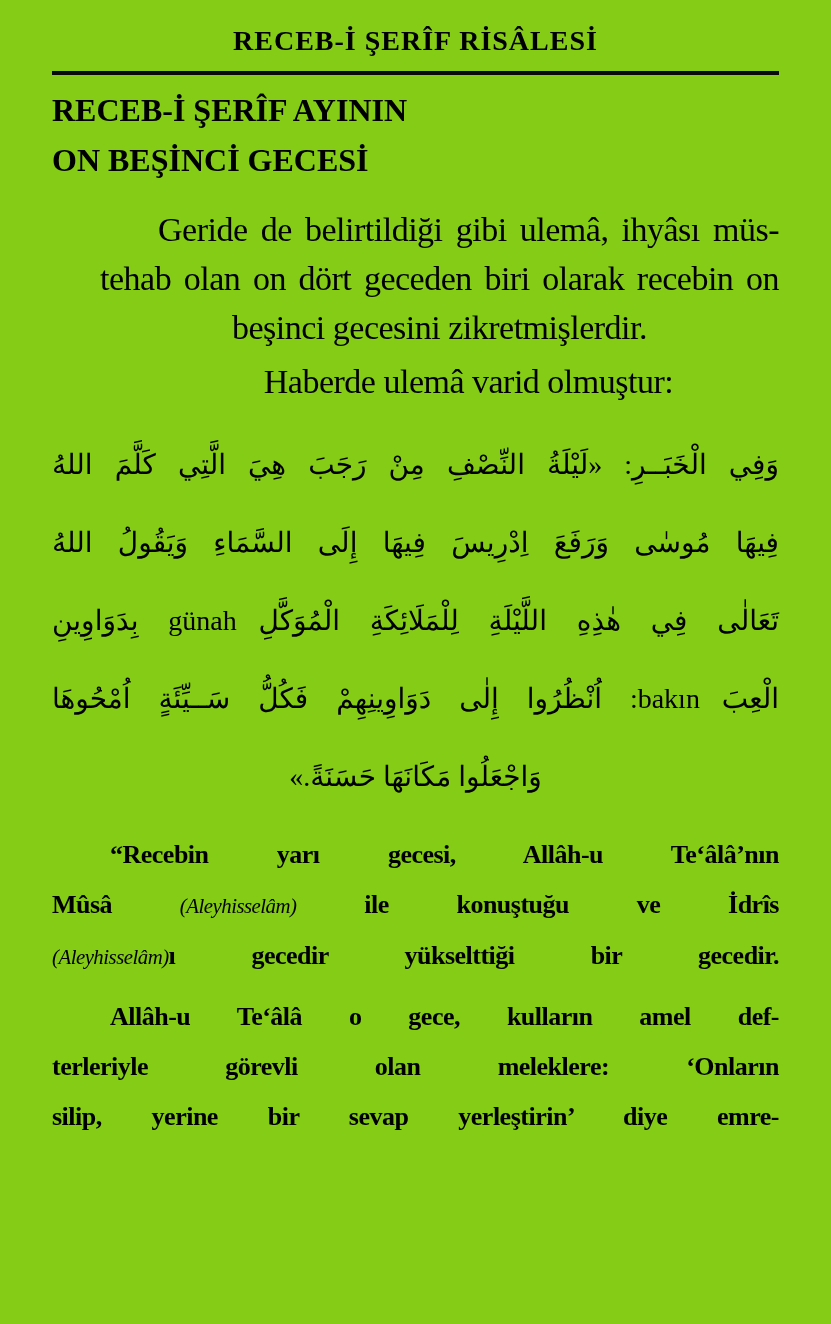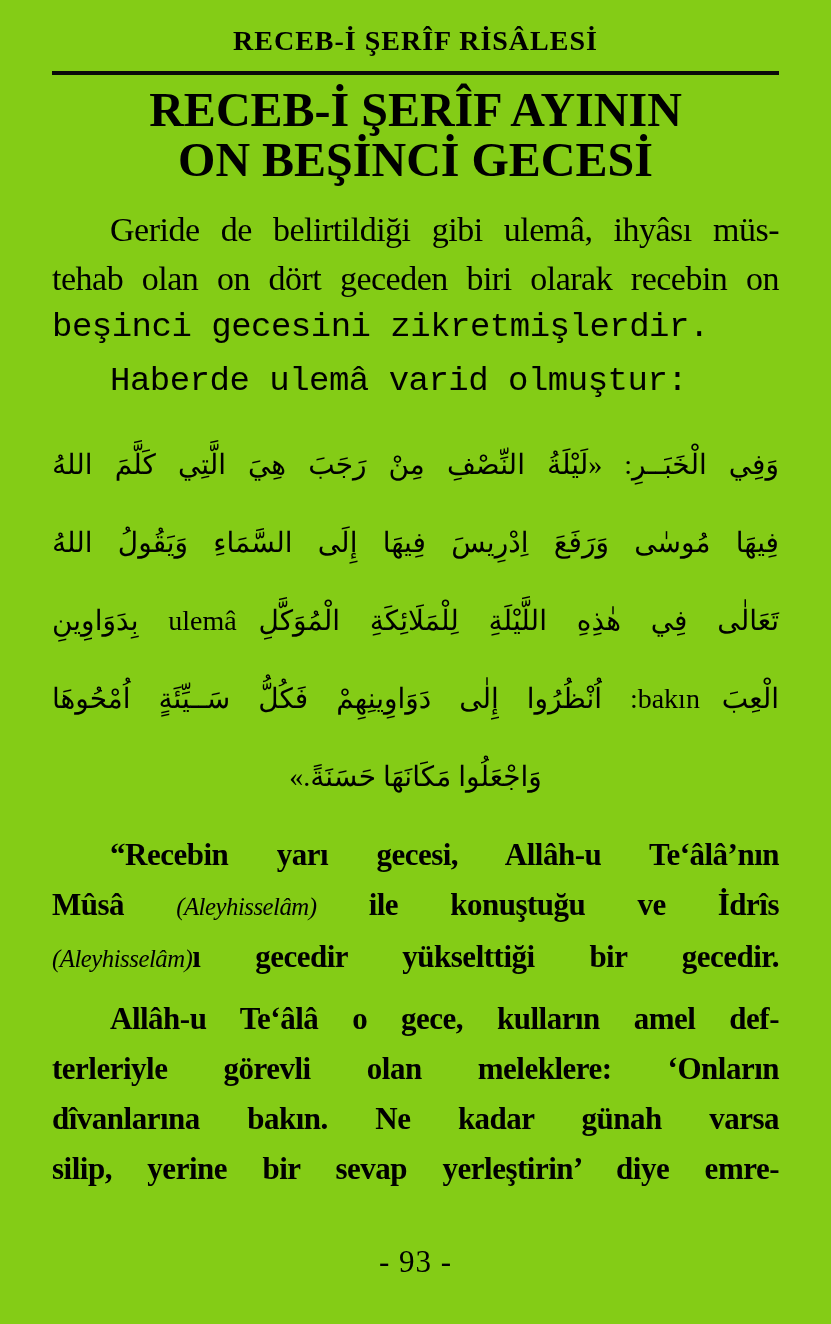--- a/index.html
+++ b/index.html
@@ -23,47 +23,47 @@
     letter-spacing: 1px;
     line-height: 34px;
   }
   .header-rule {
     margin-top: 13px;
     border-top: 4px solid #0a0a0a;
     width: 100%;
   }
   .chapter-title {
     margin-top: 10px;
-    text-align: center;
+    text-align: left;
     font-weight: 700;
-    font-size: 48px;
+    font-size: 32px;
     line-height: 50px;
   }
 
-  .para { font-size: 34px; line-height: 49px; letter-spacing: -0.5px; }
+  .para { font-size: 34px; line-height: 49px; letter-spacing: -0.5px; margin-left: 48px; }
   .para.tight { margin-top: 5px; }
   .para.first { margin-top: 20px; }
 
   .line { text-align: justify; text-align-last: justify; }
-  .line.nojust { text-align: left; text-align-last: auto; font-family: Liberation Mono, monospace; }
+  .line.nojust { text-align: center; text-align-last: auto; }
   .line.center { text-align: left; text-align-last: center; }
   .line.indent { text-indent: 58px; }
 
   .arabic {
     margin-top: 20px;
     direction: rtl;
     font-family: Liberation Serif, serif;
     font-size: 28px;
     line-height: 78px;
     letter-spacing: 0;
   }
 
   .bold-para {
     font-weight: 700;
-    font-size: 31px;
+    font-size: 26px;
     line-height: 50px;
     letter-spacing: -0.5px;
   }
   .bold-para.t1 { margin-top: 14px; }
   .bold-para.t2 { margin-top: 10px; }
 
   .seg-n { font-weight: inherit; font-style: normal; }
   .seg-b { font-weight: 700; font-style: normal; }
   .seg-i { font-weight: 400; font-style: italic; font-size: 0.8em; }
 
@@ -97,34 +97,32 @@
         <div class="line nojust"><span class="seg-n">beşinci gecesini zikretmişlerdir.</span></div>
       </div>
 
     <div class="para tight">
         <div class="line indent nojust"><span class="seg-n">Haberde ulemâ varid olmuştur:</span></div>
       </div>
 
     <div class="arabic">
         <div class="line"><span class="seg-n">وَفِي الْخَبَــرِ: «لَيْلَةُ النِّصْفِ مِنْ رَجَبَ هِيَ الَّتِي كَلَّمَ اللهُ</span></div>
         <div class="line"><span class="seg-n">فِيهَا مُوسٰى وَرَفَعَ اِدْرِيسَ فِيهَا إِلَى السَّمَاءِ وَيَقُولُ اللهُ</span></div>
-        <div class="line"><span class="seg-n">تَعَالٰى فِي هٰذِهِ اللَّيْلَةِ لِلْمَلَائِكَةِ الْمُوَكَّلِulemâَ بِدَوَاوِينِ</span></div>
+        <div class="line"><span class="seg-n">تَعَالٰى فِي هٰذِهِ اللَّيْلَةِ لِلْمَلَائِكَةِ الْمُوَكَّلِgünahَ بِدَوَاوِينِ</span></div>
         <div class="line"><span class="seg-n">الْعِبَbakınِ: اُنْظُرُوا إِلٰى دَوَاوِينِهِمْ فَكُلُّ سَــيِّئَةٍ اُمْحُوهَا</span></div>
         <div class="line center"><span class="seg-n">وَاجْعَلُوا مَكَانَهَا حَسَنَةً.»</span></div>
       </div>
 
     <div class="bold-para t1">
         <div class="line indent"><span class="seg-b">“Recebin yarı gecesi, Allâh-u Te‘âlâ’nın</span></div>
         <div class="line"><span class="seg-b">Mûsâ </span><span class="seg-i">(Aleyhisselâm)</span><span class="seg-b"> ile konuştuğu ve İdrîs</span></div>
         <div class="line"><span class="seg-i">(Aleyhisselâm)</span><span class="seg-b">ı gecedir yükselttiği bir gecedir.</span></div>
       </div>
 
     <div class="bold-para t2">
         <div class="line indent"><span class="seg-b">Allâh-u Te‘âlâ o gece, kulların amel def-</span></div>
         <div class="line"><span class="seg-b">terleriyle görevli olan meleklere: ‘Onların</span></div>
-        <div class="line"><span class="seg-b">dîvanlarına bakın. Ne kadar günah varsa</span></div>
         <div class="line"><span class="seg-b">silip, yerine bir sevap yerleştirin’ diye emre-</span></div>
       </div>
 
   </div>
 
-  <div class="page-number">- 93 -</div>
 </div>
 
 </body></html>

